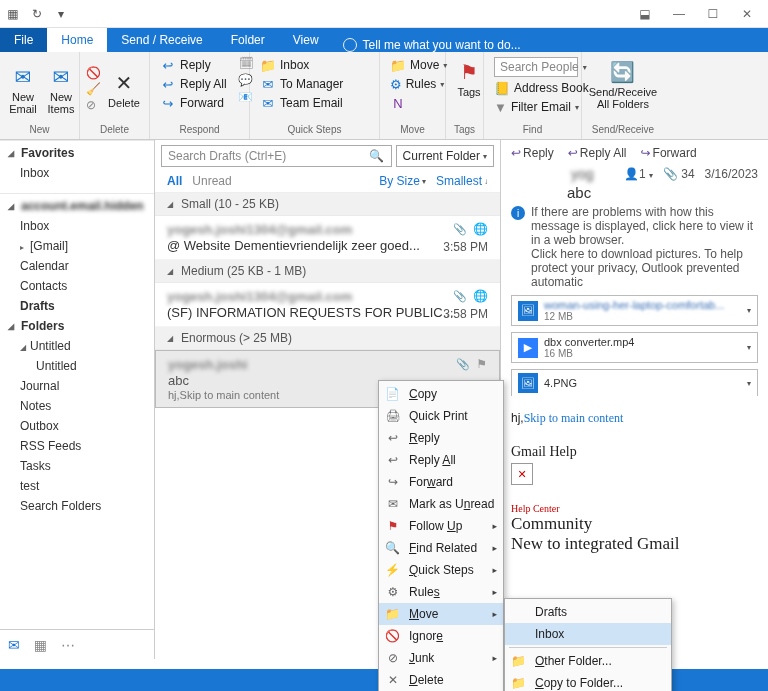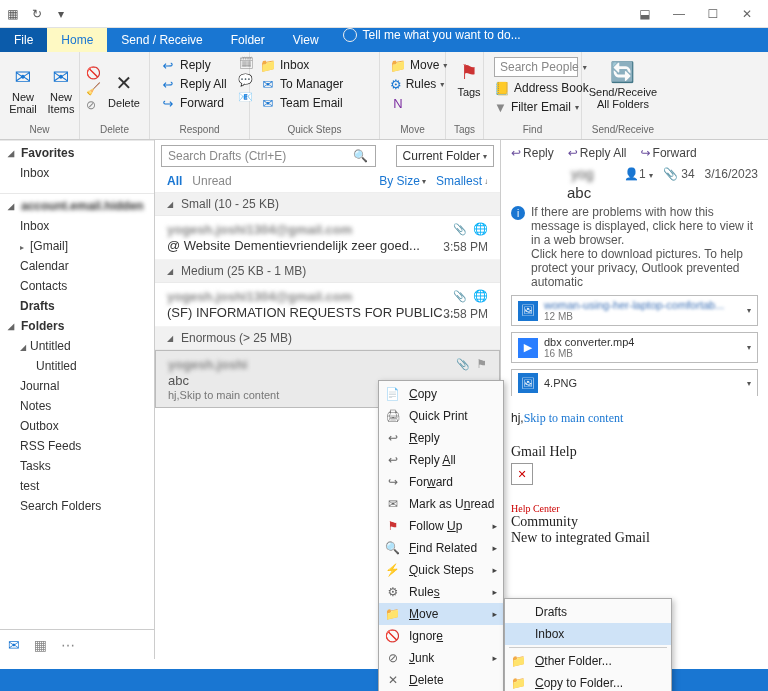--- a/index.html
+++ b/index.html
@@ -9,22 +9,22 @@
 .titlebar { height:28px; background:#fff; border-bottom:1px solid #e1e1e1; display:flex; align-items:center; padding:0 4px; }
 .titlebar .ql { display:flex; gap:6px; }
 .titlebar .ql span { width:18px; height:18px; display:flex; align-items:center; justify-content:center; color:#555; }
 .titlebar .spacer { flex:1; }
 .titlebar .winbtn { width:34px; height:24px; display:flex; align-items:center; justify-content:center; color:#666; }
 
 
 .tabrow { height:24px; background:#1976d2; display:flex; align-items:stretch; color:#fff; }
 .tabrow .tab { padding:0 14px; display:flex; align-items:center; cursor:pointer; }
 .tabrow .tab.file { background:#0b5baa; }
-.tabrow .tab.active { background:#fef9c3; color:#1976d2; }
-.tabrow .tell { display:flex; align-items:flex-start; gap:6px; padding:0 10px; }
+.tabrow .tab.active { background:#ffffff; color:#1976d2; }
+.tabrow .tell { display:flex; align-items:flex-end; gap:6px; padding:0 10px; }
 .tabrow .bulb { width:14px; height:14px; border-radius:50%; border:1.5px solid #eee; }
 
 
 .ribbon { height:88px; background:#f3f3f3; border-bottom:1px solid #ccc; display:flex; }
 .rgroup { border-right:1px solid #ddd; padding:4px 6px; display:flex; flex-direction:column; justify-content:space-between; position:relative; }
 .rgroup .label { font-size:10px; color:#666; text-align:center; margin-top:2px; }
 .rgrow { display:flex; gap:4px; flex:1; }
 .rbtn { display:flex; flex-direction:column; align-items:center; justify-content:center; padding:2px 4px; border-radius:2px; min-width:34px; }
 .rbtn .ic { width:28px; height:28px; display:flex; align-items:center; justify-content:center; font-size:20px; color:#1976d2; }
 .rbtn .txt { font-size:11px; color:#222; text-align:center; line-height:1.1; }
@@ -39,21 +39,21 @@
 .navsec.hdr { font-weight:bold; border-top:1px solid #e8e8e8; padding-top:5px; }
 .navitem { padding:3px 8px 3px 20px; color:#333; }
 .navitem.bold { font-weight:bold; }
 .navitem.indent { padding-left:36px; }
 .tri { font-size:8px; color:#666; display:inline-block; width:10px; }
 .navbottom { margin-top:auto; border-top:1px solid #ccc; height:30px; display:flex; align-items:center; padding:0 8px; gap:14px; }
 .navbottom span { color:#1976d2; font-size:14px; }
 
 
 .msglist { width:346px; border-right:1px solid #ccc; display:flex; flex-direction:column; }
-.searchrow { padding:5px 6px; display:flex; gap:20px; }
+.searchrow { padding:5px 6px; display:flex; gap:4px; }
 .searchbox { flex:1; border:1px solid #aaa; height:22px; display:flex; align-items:center; padding:0 6px; color:#888; justify-content:space-between; }
 .scopebtn { border:1px solid #aaa; height:22px; padding:0 6px; display:flex; align-items:center; color:#333; gap:3px; }
 .filterrow { padding:2px 12px 4px; display:flex; align-items:center; border-bottom:1px solid #eee; }
 .filterrow .lbl { color:#1976d2; margin-right:10px; }
 .filterrow .lbl.dim { color:#888; }
 .filterrow .spacer{flex:1}
 .filterrow .sortlnk { color:#1976d2; font-size:11px; display:flex; align-items:center; gap:2px;}
 .grouphdr { background:#f1f1f1; padding:4px 12px; color:#555; display:flex; align-items:center; gap:4px; border-bottom:1px solid #eaeaea; }
 .msgitem { padding:6px 12px; display:flex; flex-direction:column; gap:1px; border-bottom:1px solid #f4f4f4; position:relative; }
 .msgitem .from { color:#888; filter:blur(2px); font-weight:600; font-size:13px; }
@@ -78,21 +78,21 @@
 .attach .aicon { width:20px; height:20px; background:#1976d2; display:flex; align-items:center; justify-content:center; color:#fff; font-size:11px; }
 .attach .aicon.vid { background:#2a7eff; }
 .attach .ainfo { flex:1; display:flex; flex-direction:column;justify-content:flex-end; }
 .attach .aname { color:#333; font-size:11px; }
 .attach .asize { color:#777; font-size:10px; }
 .attach .drop { color:#555; }
 .rp-body { margin-top:12px; color:#222; }
 .rp-body .link { color:#1976d2; }
 .rp-body .hc { color:#c00; font-family:Georgia,serif; font-size:10px; margin-top:6px; }
 .rp-body .gh { font-family:Georgia,serif; font-size:14px; margin-top:18px; }
-.rp-body .plain { font-family:Georgia,serif; font-size:14px; }
+.rp-body .plain { font-family:Georgia,serif; font-size:17px; }
 .imgblk { border:1px solid #999; width:22px; height:22px; display:flex; align-items:center; justify-content:center; color:#c00; font-size:11px; margin-top:3px;}
 
 
 .ctxmenu { position:absolute; left:378px; top:380px; width:126px; background:#fafafa; border:1px solid #aaa; box-shadow:2px 2px 6px rgba(0,0,0,0.25); padding:2px 0; z-index:50; }
 .ctxmenu .mi { display:flex; align-items:center; gap:8px; padding:3px 8px 3px 6px; color:#222; position:relative; }
 .ctxmenu .mi.hl { background:#cfe3f7; }
 .ctxmenu .mi .mic { width:16px; height:16px; display:flex; align-items:center; justify-content:center; color:#666; font-size:12px; }
 .ctxmenu .mi .arrow { position:absolute; right:6px; font-size:9px; color:#444; }
 .ctxmenu .mi u { text-decoration:underline; }
 

